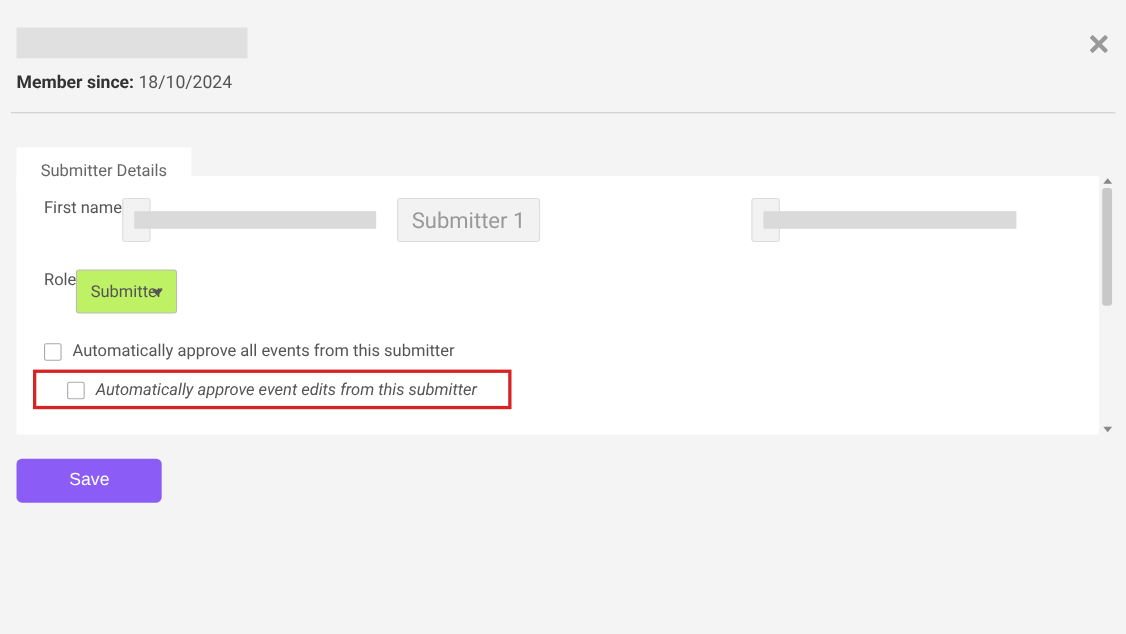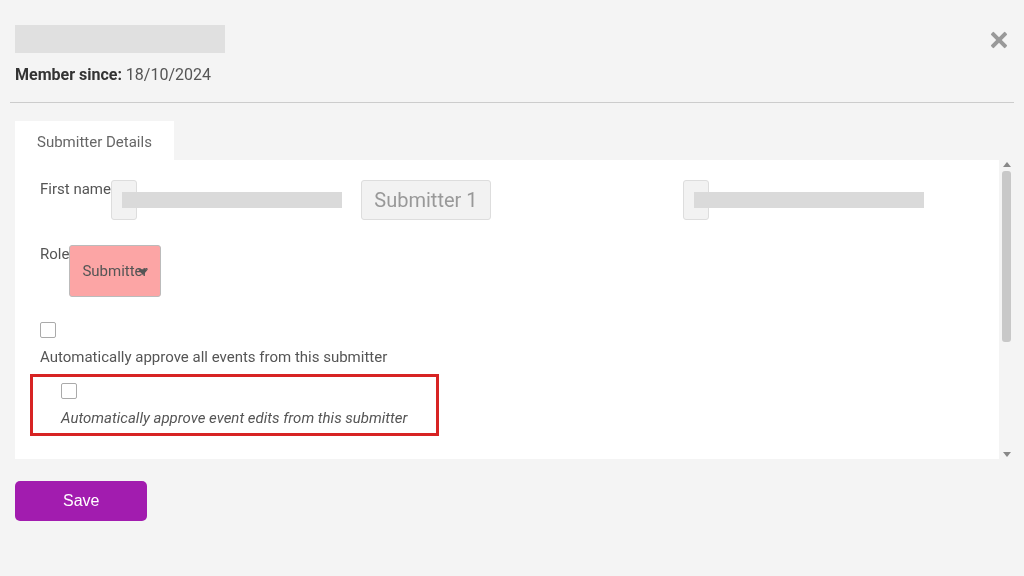--- a/index.html
+++ b/index.html
@@ -68,21 +68,21 @@
       margin-left: 5px;
     }
     .tab {
       display: inline-block;
       background: #fff;
       padding: 12px 22px;
       font-size: 15px;
       color: #666;
       border-bottom: none;
       position: relative;
-      top: 3px;
+      top: 16px;
     }
     .panel-wrapper {
       display: flex;
     }
     .panel {
       background: #fff;
       padding: 20px 25px 15px 25px;
       flex: 1;
       margin-left: 5px;
     }
@@ -120,23 +120,23 @@
       position: absolute;
       left: 10px;
       top: 50%;
       transform: translateY(-50%);
       height: 16px;
       background: #dadada;
     }
     .redacted-small::after { width: 220px; }
     .redacted-medium::after { width: 230px; }
     .select {
-      height: 52px;
+      height: 40px;
       border: 1px solid #bbb;
-      background: #fca5a5;
+      background: #bef264;
       border-radius: 3px;
       padding: 0 12px;
       font-size: 15px;
       color: #555;
       display: flex;
       align-items: center;
       justify-content: space-between;
       position: relative;
     }
     .select::after {
@@ -144,24 +144,23 @@
       position: absolute;
       right: 12px;
       top: 50%;
       transform: translateY(-30%);
       border-left: 5px solid transparent;
       border-right: 5px solid transparent;
       border-top: 6px solid #555;
     }
     .checkbox-row {
       display: flex;
-      align-items: flex-start;
+      align-items: flex-end;
       gap: 10px;
       margin-bottom: 8px;
-      flex-direction: column;
     }
     .checkbox {
       width: 16px;
       height: 16px;
       border: 1px solid #aaa;
       border-radius: 2px;
       background: #fff;
     }
     .checkbox-label {
       font-size: 15px;
@@ -194,21 +193,21 @@
     .scroll-arrow.down {
       border-top: 5px solid #888;
     }
     .scroll-thumb {
       background: #c8c8c8;
       border-radius: 3px;
       flex: 1;
       margin: 4px 0 110px 0;
     }
     .save-btn {
-      background: #a21caf;
+      background: #8b5cf6;
       color: #fff;
       border: none;
       border-radius: 5px;
       padding: 11px 48px;
       font-size: 16px;
       margin-top: 22px;
       margin-left: 5px;
       cursor: pointer;
     }
   </style>

